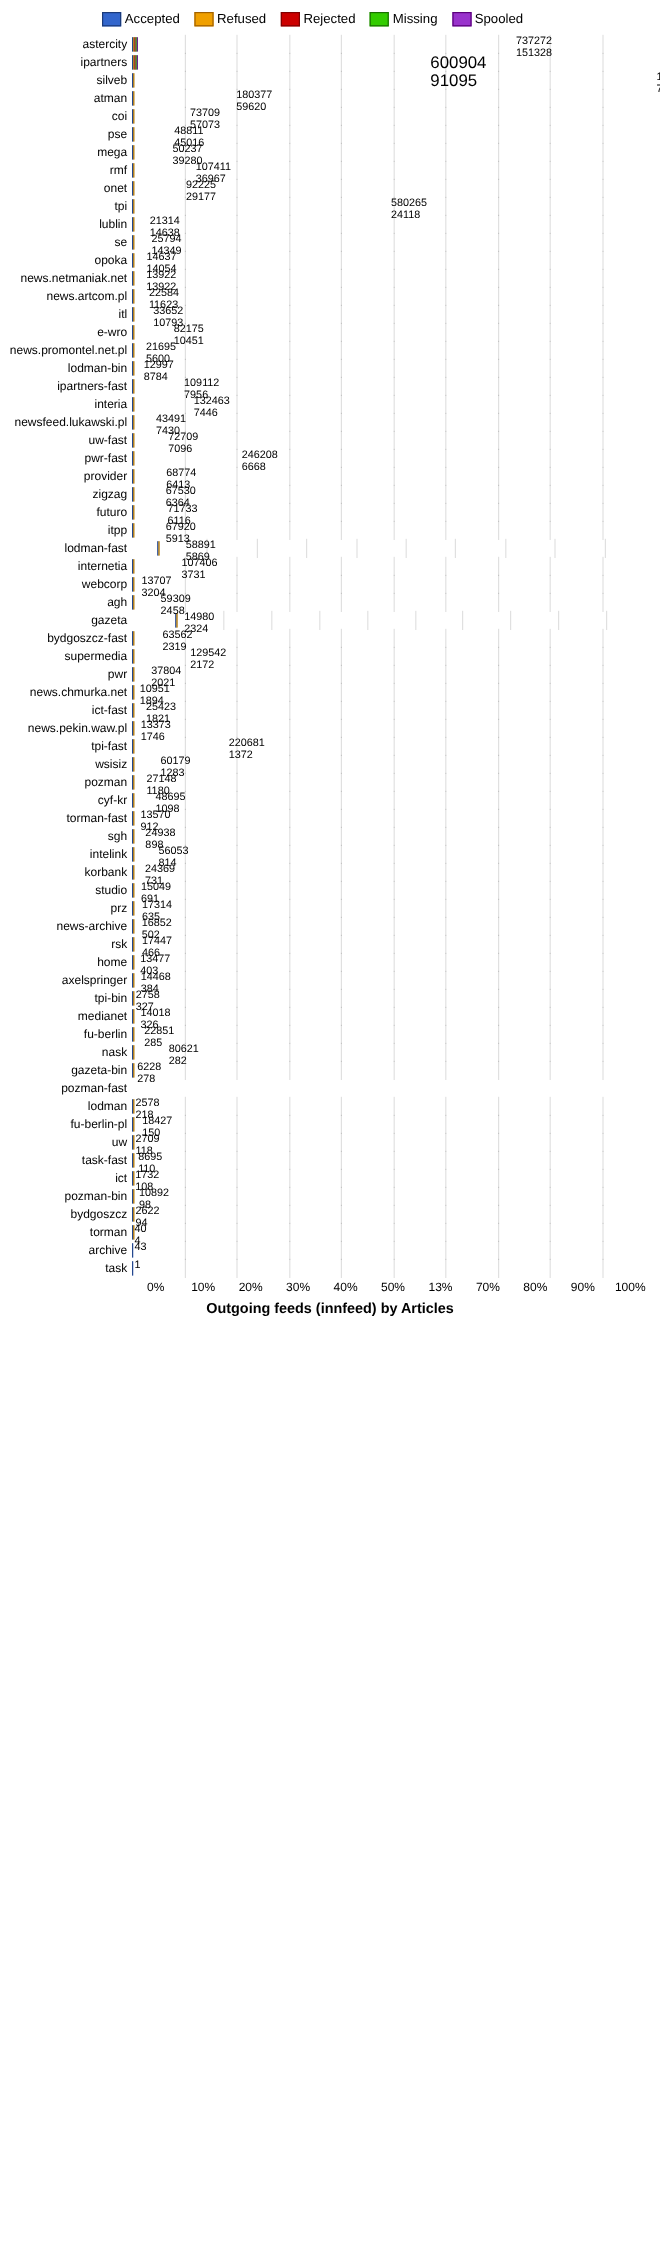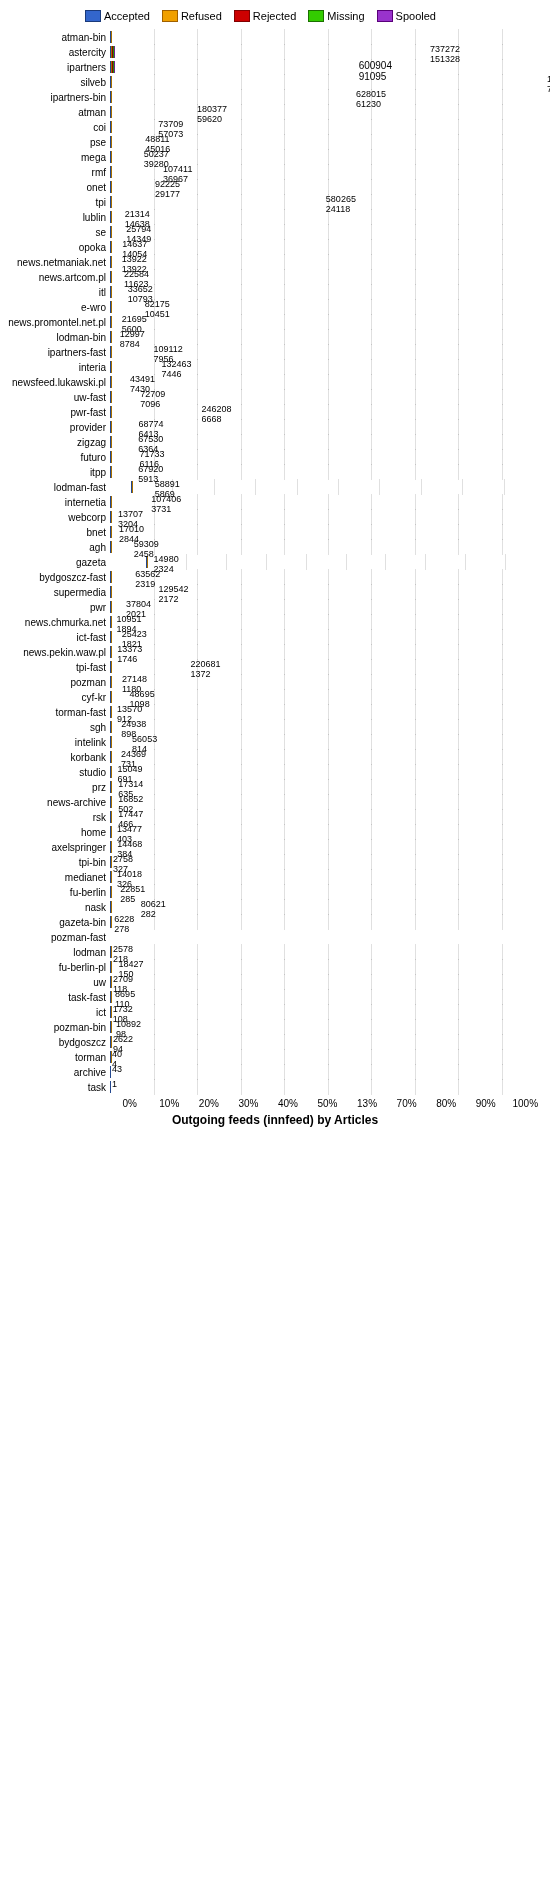--- a/index.html
+++ b/index.html
@@ -97,38 +97,20 @@
         <div class="legend-box" style="background: rgb(51, 204, 0); border-color: rgb(26, 112, 0);"></div>
         <span>Missing</span>
       </div>
       <div class="legend-item">
         <div class="legend-box" style="background: rgb(153, 51, 204); border-color: rgb(90, 0, 122);"></div>
         <span>Spooled</span>
       </div>
     </div>
   <div class="chart-area" id="chart-area">
       <div class="bar-row">
-        <div class="bar-label">atman-bin</div>
-        <div class="bar-wrapper" style="position: relative; flex: 1 1 0%; height: 12px;">
-          <div style="position: absolute; top: -2px; bottom: -2px; left: 10%; width: 1px; background: rgba(0, 0, 0, 0.12); z-index: 1;"></div>
-          <div style="position: absolute; top: -2px; bottom: -2px; left: 20%; width: 1px; background: rgba(0, 0, 0, 0.12); z-index: 1;"></div>
-          <div style="position: absolute; top: -2px; bottom: -2px; left: 30%; width: 1px; background: rgba(0, 0, 0, 0.12); z-index: 1;"></div>
-          <div style="position: absolute; top: -2px; bottom: -2px; left: 40%; width: 1px; background: rgba(0, 0, 0, 0.12); z-index: 1;"></div>
-          <div style="position: absolute; top: -2px; bottom: -2px; left: 50%; width: 1px; background: rgba(0, 0, 0, 0.12); z-index: 1;"></div>
-          <div style="position: absolute; top: -2px; bottom: -2px; left: 60%; width: 1px; background: rgba(0, 0, 0, 0.12); z-index: 1;"></div>
-          <div style="position: absolute; top: -2px; bottom: -2px; left: 70%; width: 1px; background: rgba(0, 0, 0, 0.12); z-index: 1;"></div>
-          <div style="position: absolute; top: -2px; bottom: -2px; left: 80%; width: 1px; background: rgba(0, 0, 0, 0.12); z-index: 1;"></div>
-          <div style="position: absolute; top: -2px; bottom: -2px; left: 90%; width: 1px; background: rgba(0, 0, 0, 0.12); z-index: 1;"></div>
-          <div style="position: absolute; top: 0px; left: 0px; height: 100%; display: flex; z-index: 2;">
-            <div class="bar-segment" style="width: 70.3226%; background: rgb(51, 102, 204); border-top: 1px solid rgba(0, 0, 0, 0.3); border-right: none; border-bottom: 1px solid rgba(0, 0, 0, 0.3); border-left: 1px solid rgba(0, 0, 0, 0.3); border-image: initial;"></div>
-            <div class="bar-segment" style="width: 57.0578%; background: rgb(240, 160, 0); border-top: 1px solid rgba(0, 0, 0, 0.3); border-right: none; border-bottom: 1px solid rgba(0, 0, 0, 0.3); border-left: 1px solid rgba(0, 0, 0, 0.3); border-image: initial;"></div>
-          </div>
-        </div>
-      </div>
-      <div class="bar-row">
         <div class="bar-label">astercity</div>
         <div class="bar-wrapper" style="position: relative; flex: 1 1 0%; height: 12px;">
           <div style="position: absolute; top: -2px; bottom: -2px; left: 10%; width: 1px; background: rgba(0, 0, 0, 0.12); z-index: 1;"></div>
           <div style="position: absolute; top: -2px; bottom: -2px; left: 20%; width: 1px; background: rgba(0, 0, 0, 0.12); z-index: 1;"></div>
           <div style="position: absolute; top: -2px; bottom: -2px; left: 30%; width: 1px; background: rgba(0, 0, 0, 0.12); z-index: 1;"></div>
           <div style="position: absolute; top: -2px; bottom: -2px; left: 40%; width: 1px; background: rgba(0, 0, 0, 0.12); z-index: 1;"></div>
           <div style="position: absolute; top: -2px; bottom: -2px; left: 50%; width: 1px; background: rgba(0, 0, 0, 0.12); z-index: 1;"></div>
           <div style="position: absolute; top: -2px; bottom: -2px; left: 60%; width: 1px; background: rgba(0, 0, 0, 0.12); z-index: 1;"></div>
           <div style="position: absolute; top: -2px; bottom: -2px; left: 70%; width: 1px; background: rgba(0, 0, 0, 0.12); z-index: 1;"></div>
           <div style="position: absolute; top: -2px; bottom: -2px; left: 80%; width: 1px; background: rgba(0, 0, 0, 0.12); z-index: 1;"></div>
@@ -155,21 +137,21 @@
           <div style="position: absolute; top: -2px; bottom: -2px; left: 70%; width: 1px; background: rgba(0, 0, 0, 0.12); z-index: 1;"></div>
           <div style="position: absolute; top: -2px; bottom: -2px; left: 80%; width: 1px; background: rgba(0, 0, 0, 0.12); z-index: 1;"></div>
           <div style="position: absolute; top: -2px; bottom: -2px; left: 90%; width: 1px; background: rgba(0, 0, 0, 0.12); z-index: 1;"></div>
           <div style="position: absolute; top: 0px; left: 0px; height: 100%; display: flex; z-index: 2;">
             <div class="bar-segment" style="width: 48.8817%; background: rgb(51, 102, 204); border-top: 1px solid rgba(0, 0, 0, 0.3); border-right: none; border-bottom: 1px solid rgba(0, 0, 0, 0.3); border-left: 1px solid rgba(0, 0, 0, 0.3); border-image: initial;"></div>
             <div class="bar-segment" style="width: 7.4103%; background: rgb(240, 160, 0); border-top: 1px solid rgba(0, 0, 0, 0.3); border-right: none; border-bottom: 1px solid rgba(0, 0, 0, 0.3); border-left: 1px solid rgba(0, 0, 0, 0.3); border-image: initial;"></div>
             <div class="bar-segment" style="width: 0.0813469%; background: rgb(204, 0, 0); border-top: 1px solid rgba(0, 0, 0, 0.3); border-right: none; border-bottom: 1px solid rgba(0, 0, 0, 0.3); border-left: 1px solid rgba(0, 0, 0, 0.3); border-image: initial;"></div>
             <div class="bar-segment" style="width: 0.162694%; background: rgb(51, 204, 0); border-top: 1px solid rgba(0, 0, 0, 0.3); border-right: none; border-bottom: 1px solid rgba(0, 0, 0, 0.3); border-left: 1px solid rgba(0, 0, 0, 0.3); border-image: initial;"></div>
             <div class="bar-segment" style="width: 0.162694%; background: rgb(153, 51, 204); border-top: 1px solid rgba(0, 0, 0, 0.3); border-right: none; border-bottom: 1px solid rgba(0, 0, 0, 0.3); border-left: 1px solid rgba(0, 0, 0, 0.3); border-image: initial;"></div>
           </div>
-          <div style="position: absolute; top: -1px; font-size: 10px; white-space: nowrap; line-height: 1.1; z-index: 3; left: calc(56.6987% + 2px);">600904<br>91095</div>
+          <div style="position: absolute; top: -1px; font-size: 14px; white-space: nowrap; line-height: 1.1; z-index: 3; left: calc(56.6987% + 2px);">600904<br>91095</div>
         </div>
       </div>
       <div class="bar-row">
         <div class="bar-label">silveb</div>
         <div class="bar-wrapper" style="position: relative; flex: 1 1 0%; height: 12px;">
           <div style="position: absolute; top: -2px; bottom: -2px; left: 10%; width: 1px; background: rgba(0, 0, 0, 0.12); z-index: 1;"></div>
           <div style="position: absolute; top: -2px; bottom: -2px; left: 20%; width: 1px; background: rgba(0, 0, 0, 0.12); z-index: 1;"></div>
           <div style="position: absolute; top: -2px; bottom: -2px; left: 30%; width: 1px; background: rgba(0, 0, 0, 0.12); z-index: 1;"></div>
           <div style="position: absolute; top: -2px; bottom: -2px; left: 40%; width: 1px; background: rgba(0, 0, 0, 0.12); z-index: 1;"></div>
           <div style="position: absolute; top: -2px; bottom: -2px; left: 50%; width: 1px; background: rgba(0, 0, 0, 0.12); z-index: 1;"></div>
@@ -178,39 +160,20 @@
           <div style="position: absolute; top: -2px; bottom: -2px; left: 80%; width: 1px; background: rgba(0, 0, 0, 0.12); z-index: 1;"></div>
           <div style="position: absolute; top: -2px; bottom: -2px; left: 90%; width: 1px; background: rgba(0, 0, 0, 0.12); z-index: 1;"></div>
           <div style="position: absolute; top: 0px; left: 0px; height: 100%; display: flex; z-index: 2;">
             <div class="bar-segment" style="width: 93.7068%; background: rgb(51, 102, 204); border-top: 1px solid rgba(0, 0, 0, 0.3); border-right: none; border-bottom: 1px solid rgba(0, 0, 0, 0.3); border-left: 1px solid rgba(0, 0, 0, 0.3); border-image: initial;"></div>
             <div class="bar-segment" style="width: 6.29324%; background: rgb(240, 160, 0); border-top: 1px solid rgba(0, 0, 0, 0.3); border-right: none; border-bottom: 1px solid rgba(0, 0, 0, 0.3); border-left: 1px solid rgba(0, 0, 0, 0.3); border-image: initial;"></div>
           </div>
           <div style="position: absolute; top: -1px; font-size: 9px; white-space: nowrap; line-height: 1.1; z-index: 3; left: calc(100% + 2px);">1151940<br>77363</div>
         </div>
       </div>
       <div class="bar-row">
-        <div class="bar-label">ipartners-bin</div>
-        <div class="bar-wrapper" style="position: relative; flex: 1 1 0%; height: 12px;">
-          <div style="position: absolute; top: -2px; bottom: -2px; left: 10%; width: 1px; background: rgba(0, 0, 0, 0.12); z-index: 1;"></div>
-          <div style="position: absolute; top: -2px; bottom: -2px; left: 20%; width: 1px; background: rgba(0, 0, 0, 0.12); z-index: 1;"></div>
-          <div style="position: absolute; top: -2px; bottom: -2px; left: 30%; width: 1px; background: rgba(0, 0, 0, 0.12); z-index: 1;"></div>
-          <div style="position: absolute; top: -2px; bottom: -2px; left: 40%; width: 1px; background: rgba(0, 0, 0, 0.12); z-index: 1;"></div>
-          <div style="position: absolute; top: -2px; bottom: -2px; left: 50%; width: 1px; background: rgba(0, 0, 0, 0.12); z-index: 1;"></div>
-          <div style="position: absolute; top: -2px; bottom: -2px; left: 60%; width: 1px; background: rgba(0, 0, 0, 0.12); z-index: 1;"></div>
-          <div style="position: absolute; top: -2px; bottom: -2px; left: 70%; width: 1px; background: rgba(0, 0, 0, 0.12); z-index: 1;"></div>
-          <div style="position: absolute; top: -2px; bottom: -2px; left: 80%; width: 1px; background: rgba(0, 0, 0, 0.12); z-index: 1;"></div>
-          <div style="position: absolute; top: -2px; bottom: -2px; left: 90%; width: 1px; background: rgba(0, 0, 0, 0.12); z-index: 1;"></div>
-          <div style="position: absolute; top: 0px; left: 0px; height: 100%; display: flex; z-index: 2;">
-            <div class="bar-segment" style="width: 51.0871%; background: rgb(51, 102, 204); border-top: 1px solid rgba(0, 0, 0, 0.3); border-right: none; border-bottom: 1px solid rgba(0, 0, 0, 0.3); border-left: 1px solid rgba(0, 0, 0, 0.3); border-image: initial;"></div>
-            <div class="bar-segment" style="width: 4.98087%; background: rgb(240, 160, 0); border-top: 1px solid rgba(0, 0, 0, 0.3); border-right: none; border-bottom: 1px solid rgba(0, 0, 0, 0.3); border-left: 1px solid rgba(0, 0, 0, 0.3); border-image: initial;"></div>
-          </div>
-          <div style="position: absolute; top: -1px; font-size: 9px; white-space: nowrap; line-height: 1.1; z-index: 3; left: calc(56.068% + 2px);">628015<br>61230</div>
-        </div>
-      </div>
-      <div class="bar-row">
         <div class="bar-label">atman</div>
         <div class="bar-wrapper" style="position: relative; flex: 1 1 0%; height: 12px;">
           <div style="position: absolute; top: -2px; bottom: -2px; left: 10%; width: 1px; background: rgba(0, 0, 0, 0.12); z-index: 1;"></div>
           <div style="position: absolute; top: -2px; bottom: -2px; left: 20%; width: 1px; background: rgba(0, 0, 0, 0.12); z-index: 1;"></div>
           <div style="position: absolute; top: -2px; bottom: -2px; left: 30%; width: 1px; background: rgba(0, 0, 0, 0.12); z-index: 1;"></div>
           <div style="position: absolute; top: -2px; bottom: -2px; left: 40%; width: 1px; background: rgba(0, 0, 0, 0.12); z-index: 1;"></div>
           <div style="position: absolute; top: -2px; bottom: -2px; left: 50%; width: 1px; background: rgba(0, 0, 0, 0.12); z-index: 1;"></div>
           <div style="position: absolute; top: -2px; bottom: -2px; left: 60%; width: 1px; background: rgba(0, 0, 0, 0.12); z-index: 1;"></div>
           <div style="position: absolute; top: -2px; bottom: -2px; left: 70%; width: 1px; background: rgba(0, 0, 0, 0.12); z-index: 1;"></div>
           <div style="position: absolute; top: -2px; bottom: -2px; left: 80%; width: 1px; background: rgba(0, 0, 0, 0.12); z-index: 1;"></div>
@@ -729,39 +692,20 @@
           <div style="position: absolute; top: -2px; bottom: -2px; left: 80%; width: 1px; background: rgba(0, 0, 0, 0.12); z-index: 1;"></div>
           <div style="position: absolute; top: -2px; bottom: -2px; left: 90%; width: 1px; background: rgba(0, 0, 0, 0.12); z-index: 1;"></div>
           <div style="position: absolute; top: 0px; left: 0px; height: 100%; display: flex; z-index: 2;">
             <div class="bar-segment" style="width: 1.11502%; background: rgb(51, 102, 204); border-top: 1px solid rgba(0, 0, 0, 0.3); border-right: none; border-bottom: 1px solid rgba(0, 0, 0, 0.3); border-left: 1px solid rgba(0, 0, 0, 0.3); border-image: initial;"></div>
             <div class="bar-segment" style="width: 0.260635%; background: rgb(240, 160, 0); border-top: 1px solid rgba(0, 0, 0, 0.3); border-right: none; border-bottom: 1px solid rgba(0, 0, 0, 0.3); border-left: 1px solid rgba(0, 0, 0, 0.3); border-image: initial;"></div>
           </div>
           <div style="position: absolute; top: -1px; font-size: 9px; white-space: nowrap; line-height: 1.1; z-index: 3; left: calc(1.37566% + 2px);">13707<br>3204</div>
         </div>
       </div>
       <div class="bar-row">
-        <div class="bar-label">bnet</div>
-        <div class="bar-wrapper" style="position: relative; flex: 1 1 0%; height: 12px;">
-          <div style="position: absolute; top: -2px; bottom: -2px; left: 10%; width: 1px; background: rgba(0, 0, 0, 0.12); z-index: 1;"></div>
-          <div style="position: absolute; top: -2px; bottom: -2px; left: 20%; width: 1px; background: rgba(0, 0, 0, 0.12); z-index: 1;"></div>
-          <div style="position: absolute; top: -2px; bottom: -2px; left: 30%; width: 1px; background: rgba(0, 0, 0, 0.12); z-index: 1;"></div>
-          <div style="position: absolute; top: -2px; bottom: -2px; left: 40%; width: 1px; background: rgba(0, 0, 0, 0.12); z-index: 1;"></div>
-          <div style="position: absolute; top: -2px; bottom: -2px; left: 50%; width: 1px; background: rgba(0, 0, 0, 0.12); z-index: 1;"></div>
-          <div style="position: absolute; top: -2px; bottom: -2px; left: 60%; width: 1px; background: rgba(0, 0, 0, 0.12); z-index: 1;"></div>
-          <div style="position: absolute; top: -2px; bottom: -2px; left: 70%; width: 1px; background: rgba(0, 0, 0, 0.12); z-index: 1;"></div>
-          <div style="position: absolute; top: -2px; bottom: -2px; left: 80%; width: 1px; background: rgba(0, 0, 0, 0.12); z-index: 1;"></div>
-          <div style="position: absolute; top: -2px; bottom: -2px; left: 90%; width: 1px; background: rgba(0, 0, 0, 0.12); z-index: 1;"></div>
-          <div style="position: absolute; top: 0px; left: 0px; height: 100%; display: flex; z-index: 2;">
-            <div class="bar-segment" style="width: 1.38371%; background: rgb(51, 102, 204); border-top: 1px solid rgba(0, 0, 0, 0.3); border-right: none; border-bottom: 1px solid rgba(0, 0, 0, 0.3); border-left: 1px solid rgba(0, 0, 0, 0.3); border-image: initial;"></div>
-            <div class="bar-segment" style="width: 0.231351%; background: rgb(240, 160, 0); border-top: 1px solid rgba(0, 0, 0, 0.3); border-right: none; border-bottom: 1px solid rgba(0, 0, 0, 0.3); border-left: 1px solid rgba(0, 0, 0, 0.3); border-image: initial;"></div>
-          </div>
-          <div style="position: absolute; top: -1px; font-size: 9px; white-space: nowrap; line-height: 1.1; z-index: 3; left: calc(1.61506% + 2px);">17010<br>2844</div>
-        </div>
-      </div>
-      <div class="bar-row">
         <div class="bar-label">agh</div>
         <div class="bar-wrapper" style="position: relative; flex: 1 1 0%; height: 12px;">
           <div style="position: absolute; top: -2px; bottom: -2px; left: 10%; width: 1px; background: rgba(0, 0, 0, 0.12); z-index: 1;"></div>
           <div style="position: absolute; top: -2px; bottom: -2px; left: 20%; width: 1px; background: rgba(0, 0, 0, 0.12); z-index: 1;"></div>
           <div style="position: absolute; top: -2px; bottom: -2px; left: 30%; width: 1px; background: rgba(0, 0, 0, 0.12); z-index: 1;"></div>
           <div style="position: absolute; top: -2px; bottom: -2px; left: 40%; width: 1px; background: rgba(0, 0, 0, 0.12); z-index: 1;"></div>
           <div style="position: absolute; top: -2px; bottom: -2px; left: 50%; width: 1px; background: rgba(0, 0, 0, 0.12); z-index: 1;"></div>
           <div style="position: absolute; top: -2px; bottom: -2px; left: 60%; width: 1px; background: rgba(0, 0, 0, 0.12); z-index: 1;"></div>
           <div style="position: absolute; top: -2px; bottom: -2px; left: 70%; width: 1px; background: rgba(0, 0, 0, 0.12); z-index: 1;"></div>
           <div style="position: absolute; top: -2px; bottom: -2px; left: 80%; width: 1px; background: rgba(0, 0, 0, 0.12); z-index: 1;"></div>
@@ -916,20 +860,39 @@
           <div style="position: absolute; top: -2px; bottom: -2px; left: 50%; width: 1px; background: rgba(0, 0, 0, 0.12); z-index: 1;"></div>
           <div style="position: absolute; top: -2px; bottom: -2px; left: 60%; width: 1px; background: rgba(0, 0, 0, 0.12); z-index: 1;"></div>
           <div style="position: absolute; top: -2px; bottom: -2px; left: 70%; width: 1px; background: rgba(0, 0, 0, 0.12); z-index: 1;"></div>
           <div style="position: absolute; top: -2px; bottom: -2px; left: 80%; width: 1px; background: rgba(0, 0, 0, 0.12); z-index: 1;"></div>
           <div style="position: absolute; top: -2px; bottom: -2px; left: 90%; width: 1px; background: rgba(0, 0, 0, 0.12); z-index: 1;"></div>
           <div style="position: absolute; top: 0px; left: 0px; height: 100%; display: flex; z-index: 2;">
             <div class="bar-segment" style="width: 17.9517%; background: rgb(51, 102, 204); border-top: 1px solid rgba(0, 0, 0, 0.3); border-right: none; border-bottom: 1px solid rgba(0, 0, 0, 0.3); border-left: 1px solid rgba(0, 0, 0, 0.3); border-image: initial;"></div>
             <div class="bar-segment" style="width: 0.111608%; background: rgb(240, 160, 0); border-top: 1px solid rgba(0, 0, 0, 0.3); border-right: none; border-bottom: 1px solid rgba(0, 0, 0, 0.3); border-left: 1px solid rgba(0, 0, 0, 0.3); border-image: initial;"></div>
           </div>
           <div style="position: absolute; top: -1px; font-size: 9px; white-space: nowrap; line-height: 1.1; z-index: 3; left: calc(18.0633% + 2px);">220681<br>1372</div>
+        </div>
+      </div>
+      <div class="bar-row">
+        <div class="bar-label">wsisiz</div>
+        <div class="bar-wrapper" style="position: relative; flex: 1 1 0%; height: 12px;">
+          <div style="position: absolute; top: -2px; bottom: -2px; left: 10%; width: 1px; background: rgba(0, 0, 0, 0.12); z-index: 1;"></div>
+          <div style="position: absolute; top: -2px; bottom: -2px; left: 20%; width: 1px; background: rgba(0, 0, 0, 0.12); z-index: 1;"></div>
+          <div style="position: absolute; top: -2px; bottom: -2px; left: 30%; width: 1px; background: rgba(0, 0, 0, 0.12); z-index: 1;"></div>
+          <div style="position: absolute; top: -2px; bottom: -2px; left: 40%; width: 1px; background: rgba(0, 0, 0, 0.12); z-index: 1;"></div>
+          <div style="position: absolute; top: -2px; bottom: -2px; left: 50%; width: 1px; background: rgba(0, 0, 0, 0.12); z-index: 1;"></div>
+          <div style="position: absolute; top: -2px; bottom: -2px; left: 60%; width: 1px; background: rgba(0, 0, 0, 0.12); z-index: 1;"></div>
+          <div style="position: absolute; top: -2px; bottom: -2px; left: 70%; width: 1px; background: rgba(0, 0, 0, 0.12); z-index: 1;"></div>
+          <div style="position: absolute; top: -2px; bottom: -2px; left: 80%; width: 1px; background: rgba(0, 0, 0, 0.12); z-index: 1;"></div>
+          <div style="position: absolute; top: -2px; bottom: -2px; left: 90%; width: 1px; background: rgba(0, 0, 0, 0.12); z-index: 1;"></div>
+          <div style="position: absolute; top: 0px; left: 0px; height: 100%; display: flex; z-index: 2;">
+            <div class="bar-segment" style="width: 4.89538%; background: rgb(51, 102, 204); border-top: 1px solid rgba(0, 0, 0, 0.3); border-right: none; border-bottom: 1px solid rgba(0, 0, 0, 0.3); border-left: 1px solid rgba(0, 0, 0, 0.3); border-image: initial;"></div>
+            <div class="bar-segment" style="width: 0.104368%; background: rgb(240, 160, 0); border-top: 1px solid rgba(0, 0, 0, 0.3); border-right: none; border-bottom: 1px solid rgba(0, 0, 0, 0.3); border-left: 1px solid rgba(0, 0, 0, 0.3); border-image: initial;"></div>
+          </div>
+          <div style="position: absolute; top: -1px; font-size: 9px; white-space: nowrap; line-height: 1.1; z-index: 3; left: calc(4.99974% + 2px);">60179<br>1283</div>
         </div>
       </div>
       <div class="bar-row">
         <div class="bar-label">pozman</div>
         <div class="bar-wrapper" style="position: relative; flex: 1 1 0%; height: 12px;">
           <div style="position: absolute; top: -2px; bottom: -2px; left: 10%; width: 1px; background: rgba(0, 0, 0, 0.12); z-index: 1;"></div>
           <div style="position: absolute; top: -2px; bottom: -2px; left: 20%; width: 1px; background: rgba(0, 0, 0, 0.12); z-index: 1;"></div>
           <div style="position: absolute; top: -2px; bottom: -2px; left: 30%; width: 1px; background: rgba(0, 0, 0, 0.12); z-index: 1;"></div>
           <div style="position: absolute; top: -2px; bottom: -2px; left: 40%; width: 1px; background: rgba(0, 0, 0, 0.12); z-index: 1;"></div>
           <div style="position: absolute; top: -2px; bottom: -2px; left: 50%; width: 1px; background: rgba(0, 0, 0, 0.12); z-index: 1;"></div>

